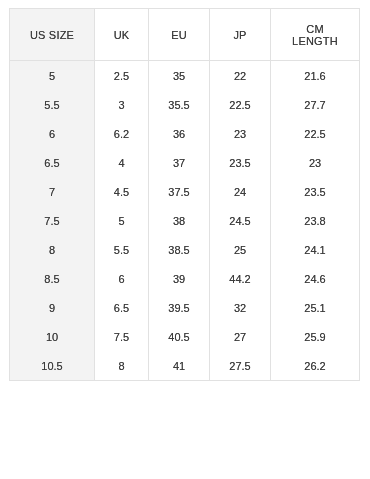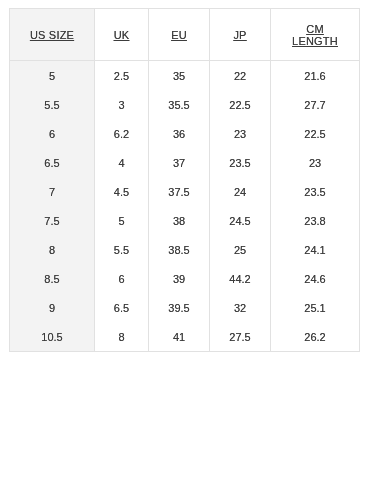--- a/index.html
+++ b/index.html
@@ -56,21 +56,21 @@
   #size-chart-table .col-us {
     width: 84px;
     background: #f3f3f3;
     border-left: 1px solid #e1e1e1;
   }
   #size-chart-table .col-uk { width: 53px; }
   #size-chart-table .col-eu { width: 60px; }
   #size-chart-table .col-jp { width: 60px; }
   #size-chart-table .col-cm { width: 88px; }
 
-  .header-line { display: block; text-decoration: underline; }
+  .header-line { display: block; }
 </style>
 </head>
 <body>
 
 <table id="size-chart-table">
   <thead>
     <tr>
         <th class="col-us">
           <span class="header-line">US SIZE</span>
         </th>
@@ -147,20 +147,27 @@
         <td class="col-cm">24.6</td>
       </tr>
       <tr>
         <td class="col-us">9</td>
         <td class="col-uk">6.5</td>
         <td class="col-eu">39.5</td>
         <td class="col-jp">32</td>
         <td class="col-cm">25.1</td>
       </tr>
       <tr>
+        <td class="col-us">10</td>
+        <td class="col-uk">7.5</td>
+        <td class="col-eu">40.5</td>
+        <td class="col-jp">27</td>
+        <td class="col-cm">25.9</td>
+      </tr>
+      <tr>
         <td class="col-us">10.5</td>
         <td class="col-uk">8</td>
         <td class="col-eu">41</td>
         <td class="col-jp">27.5</td>
         <td class="col-cm">26.2</td>
       </tr>
     </tbody>
 </table>
 
 </body></html>

